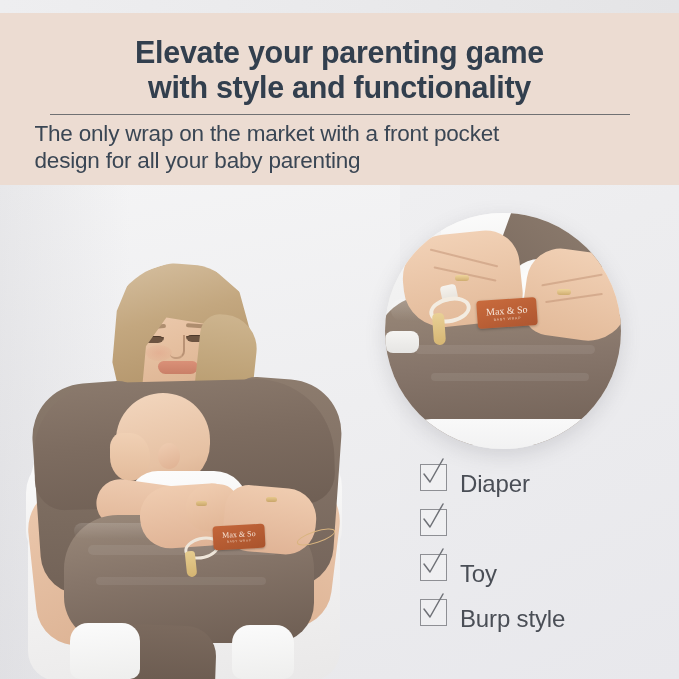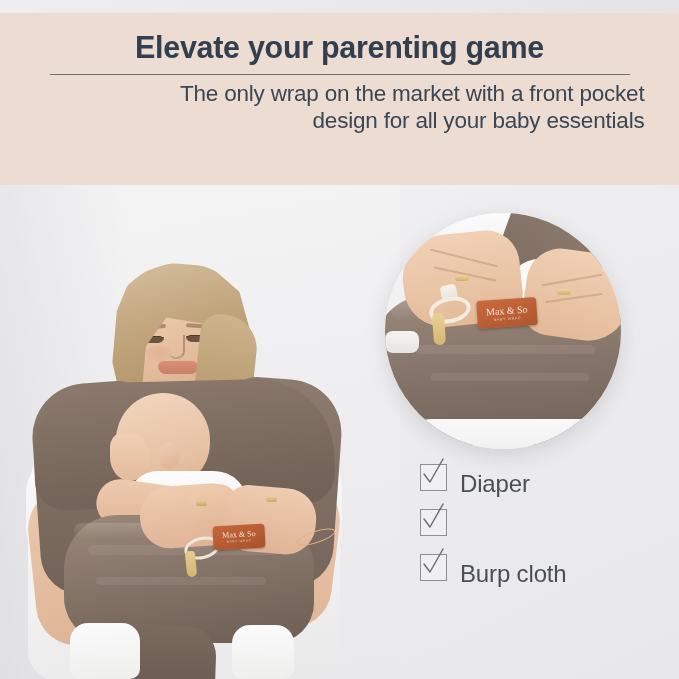--- a/index.html
+++ b/index.html
@@ -21,21 +21,21 @@
   .top-sliver{
     position:absolute;left:0;top:0;width:679px;height:13px;
     background:linear-gradient(90deg,#eeeef0 0%,#e9e9eb 55%,#e4e4e6 100%);
   }
 
   
   .header-banner{
     position:absolute;left:0;top:13px;width:679px;height:172px;
     background:#ecdcd2;
     display:flex;flex-direction:column;align-items:center;justify-content:flex-start;
-    padding-top:17px;box-sizing:border-box;
+    padding-top:22px;box-sizing:border-box;
   }
   .headline{
     color:#323f4e;
     font-size:30.5px;
     line-height:35px;
     font-weight:700;
     letter-spacing:-0.3px;
     text-align:center;
     margin:0;
     width:620px;
@@ -46,21 +46,21 @@
     border-top:1.4px solid #5b5e63;
     margin:9px 0 6px 0;
     opacity:.85;
   }
   .subhead{
     color:#3a4654;
     font-size:22.5px;
     line-height:26.5px;
     font-weight:400;
     letter-spacing:-0.2px;
-    text-align:right;
+    text-align:left;
     margin:0;
     width:610px;
   }
   .subhead .line{display:block;}
 
   
   .photo-stage{
     position:absolute;left:0;top:185px;width:679px;height:494px;
     background:linear-gradient(155deg,#f2f2f4 0%,#ededef 40%,#e8e8ec 100%);
     overflow:hidden;
@@ -408,25 +408,26 @@
 </head>
 <body>
 
 <div class="canvas">
 
   <div class="top-sliver"></div>
 
   <div class="header-banner">
     <h1 class="headline">
       <span class="line">Elevate your parenting game</span>
+      <span class="line">with style and functionality</span>
     </h1>
     <div class="divider"></div>
     <p class="subhead">
       <span class="line">The only wrap on the market with a front pocket</span>
-      <span class="line">design for all your baby essentials</span>
+      <span class="line">design for all your baby parenting</span>
     </p>
   </div>
 
   <div class="photo-stage">
 
     <div class="main-photo">
       <div class="mp-wallshadow"></div>
 
       <div class="m-torso"></div>
       <div class="m-sleeveL"></div>
@@ -526,27 +527,35 @@
       </div>
 
       <div class="check-row">
         <span class="checkbox">
           <svg width="30" height="34" viewBox="0 0 30 34" fill="none">
             <path d="M5 17 L11 25 L24 2" stroke="#6f7177" stroke-width="1.5" fill="none" stroke-linecap="round" stroke-linejoin="round"></path>
           </svg>
         </span>
       </div>
 
-
-
       <div class="check-row">
         <span class="checkbox">
           <svg width="30" height="34" viewBox="0 0 30 34" fill="none">
             <path d="M5 17 L11 25 L24 2" stroke="#6f7177" stroke-width="1.5" fill="none" stroke-linecap="round" stroke-linejoin="round"></path>
           </svg>
         </span>
-        <span class="check-label">Burp cloth</span>
+        <span class="check-label">Toy</span>
+      </div>
+
+
+      <div class="check-row">
+        <span class="checkbox">
+          <svg width="30" height="34" viewBox="0 0 30 34" fill="none">
+            <path d="M5 17 L11 25 L24 2" stroke="#6f7177" stroke-width="1.5" fill="none" stroke-linecap="round" stroke-linejoin="round"></path>
+          </svg>
+        </span>
+        <span class="check-label">Burp style</span>
       </div>
 
     </div>
 
   </div>
 </div>
 
 </body></html>

